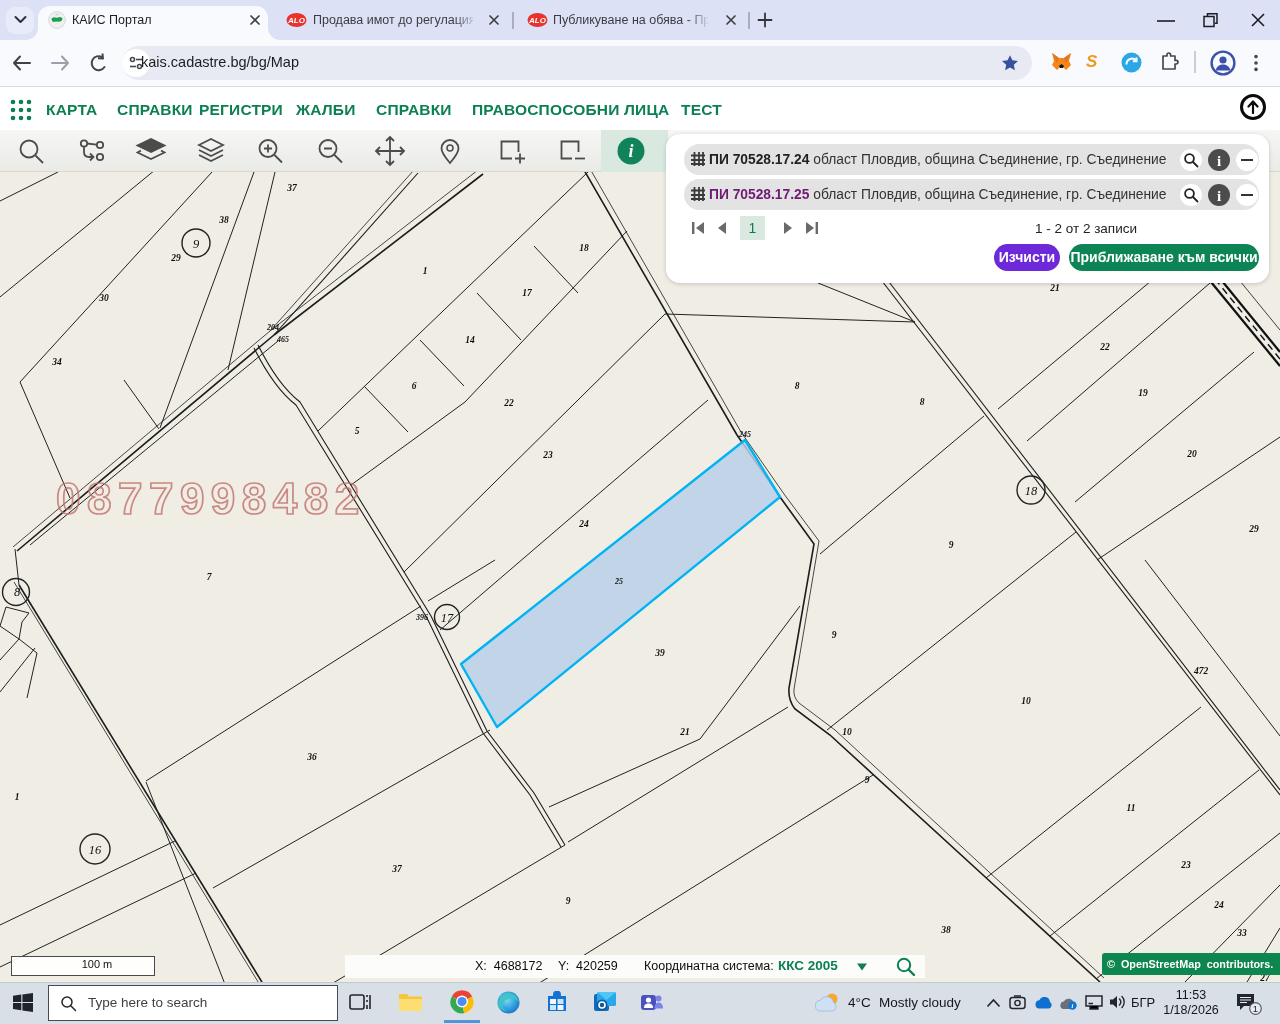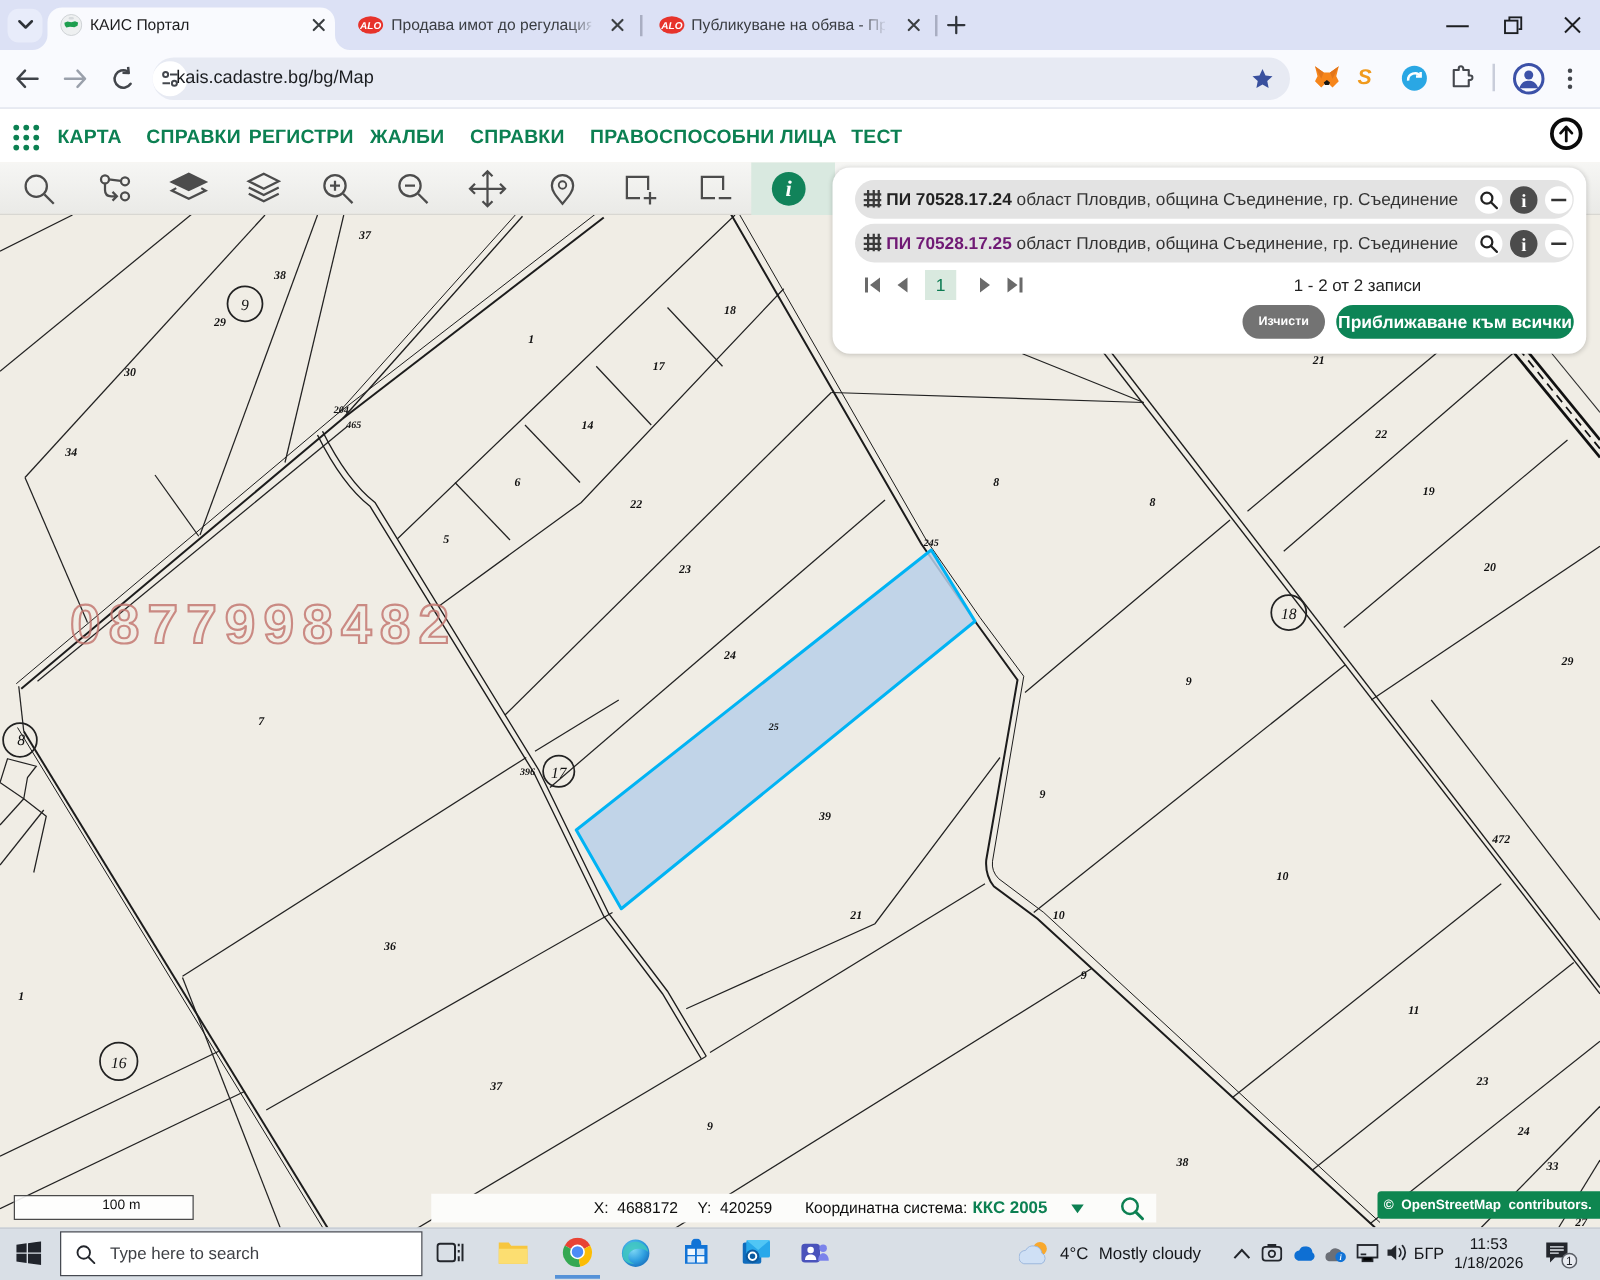--- a/index.html
+++ b/index.html
@@ -357,21 +357,21 @@
       <path d="M14 4 L6 10 L14 16 Z"></path>
       <path d="M36 4 L28 10 L36 16 Z"></path>
       <path d="M94 4 L102 10 L94 16 Z"></path>
       <rect x="125.6" y="4" width="2.4" height="12"></rect>
       <path d="M116 4 L124 10 L116 16 Z"></path>
     </g>
   </svg>
   <div class="abs" style="left:740px;top:216px;width:25px;height:24px;background:#d9e9df;color:#0c7b52;font-size:14px;text-align:center;line-height:24px;">1</div>
   <div class="abs" style="left:1035px;top:221px;width:220px;font-size:13.5px;color:#222;text-align:left;">1 - 2 от 2 записи</div>
 
-  <div class="abs" style="left:994px;top:244px;width:66px;height:27px;border-radius:13.5px;background:#737373;color:#fff;font-weight:bold;font-size:10px;text-align:center;line-height:27px;">Изчисти</div>
+  <div class="abs" style="left:994px;top:244px;width:66px;height:27px;border-radius:13.5px;background:#6d28d9;color:#fff;font-weight:bold;font-size:14px;text-align:center;line-height:27px;">Изчисти</div>
   <div class="abs" style="left:1069px;top:244px;width:190px;height:27px;border-radius:13.5px;background:#0d8456;color:#fff;font-weight:bold;font-size:14px;text-align:center;line-height:27px;">Приближаване към всички</div>
 
   <div class="abs" style="left:11px;top:956px;width:144px;height:20px;background:rgba(255,255,255,0.9);border:1.4px solid #4a4a4a;"></div>
   <div class="abs" style="left:11px;top:958px;width:172px;font-size:11px;color:#111;text-align:center;">100 m</div>
   <div class="abs" style="left:345px;top:955px;width:580px;height:23px;background:#fcfcfa;"></div>
   <div class="abs" style="left:352px;top:940px;font-size:12.5px;color:#0d0d0d;margin-top:44px;">Мащаб 1:&nbsp; 2483</div>
   <div class="abs" style="left:475px;top:959px;font-size:12.5px;color:#0d0d0d;">X:&nbsp; 4688172</div>
   <div class="abs" style="left:558px;top:959px;font-size:12.5px;color:#0d0d0d;">Y:&nbsp; 420259</div>
   <div class="abs" style="left:644px;top:959px;font-size:12.5px;color:#0d0d0d;">Координатна система:</div>
   <div class="abs" style="left:778px;top:958px;font-size:13.5px;font-weight:bold;color:#0c8052;">ККС 2005</div>

